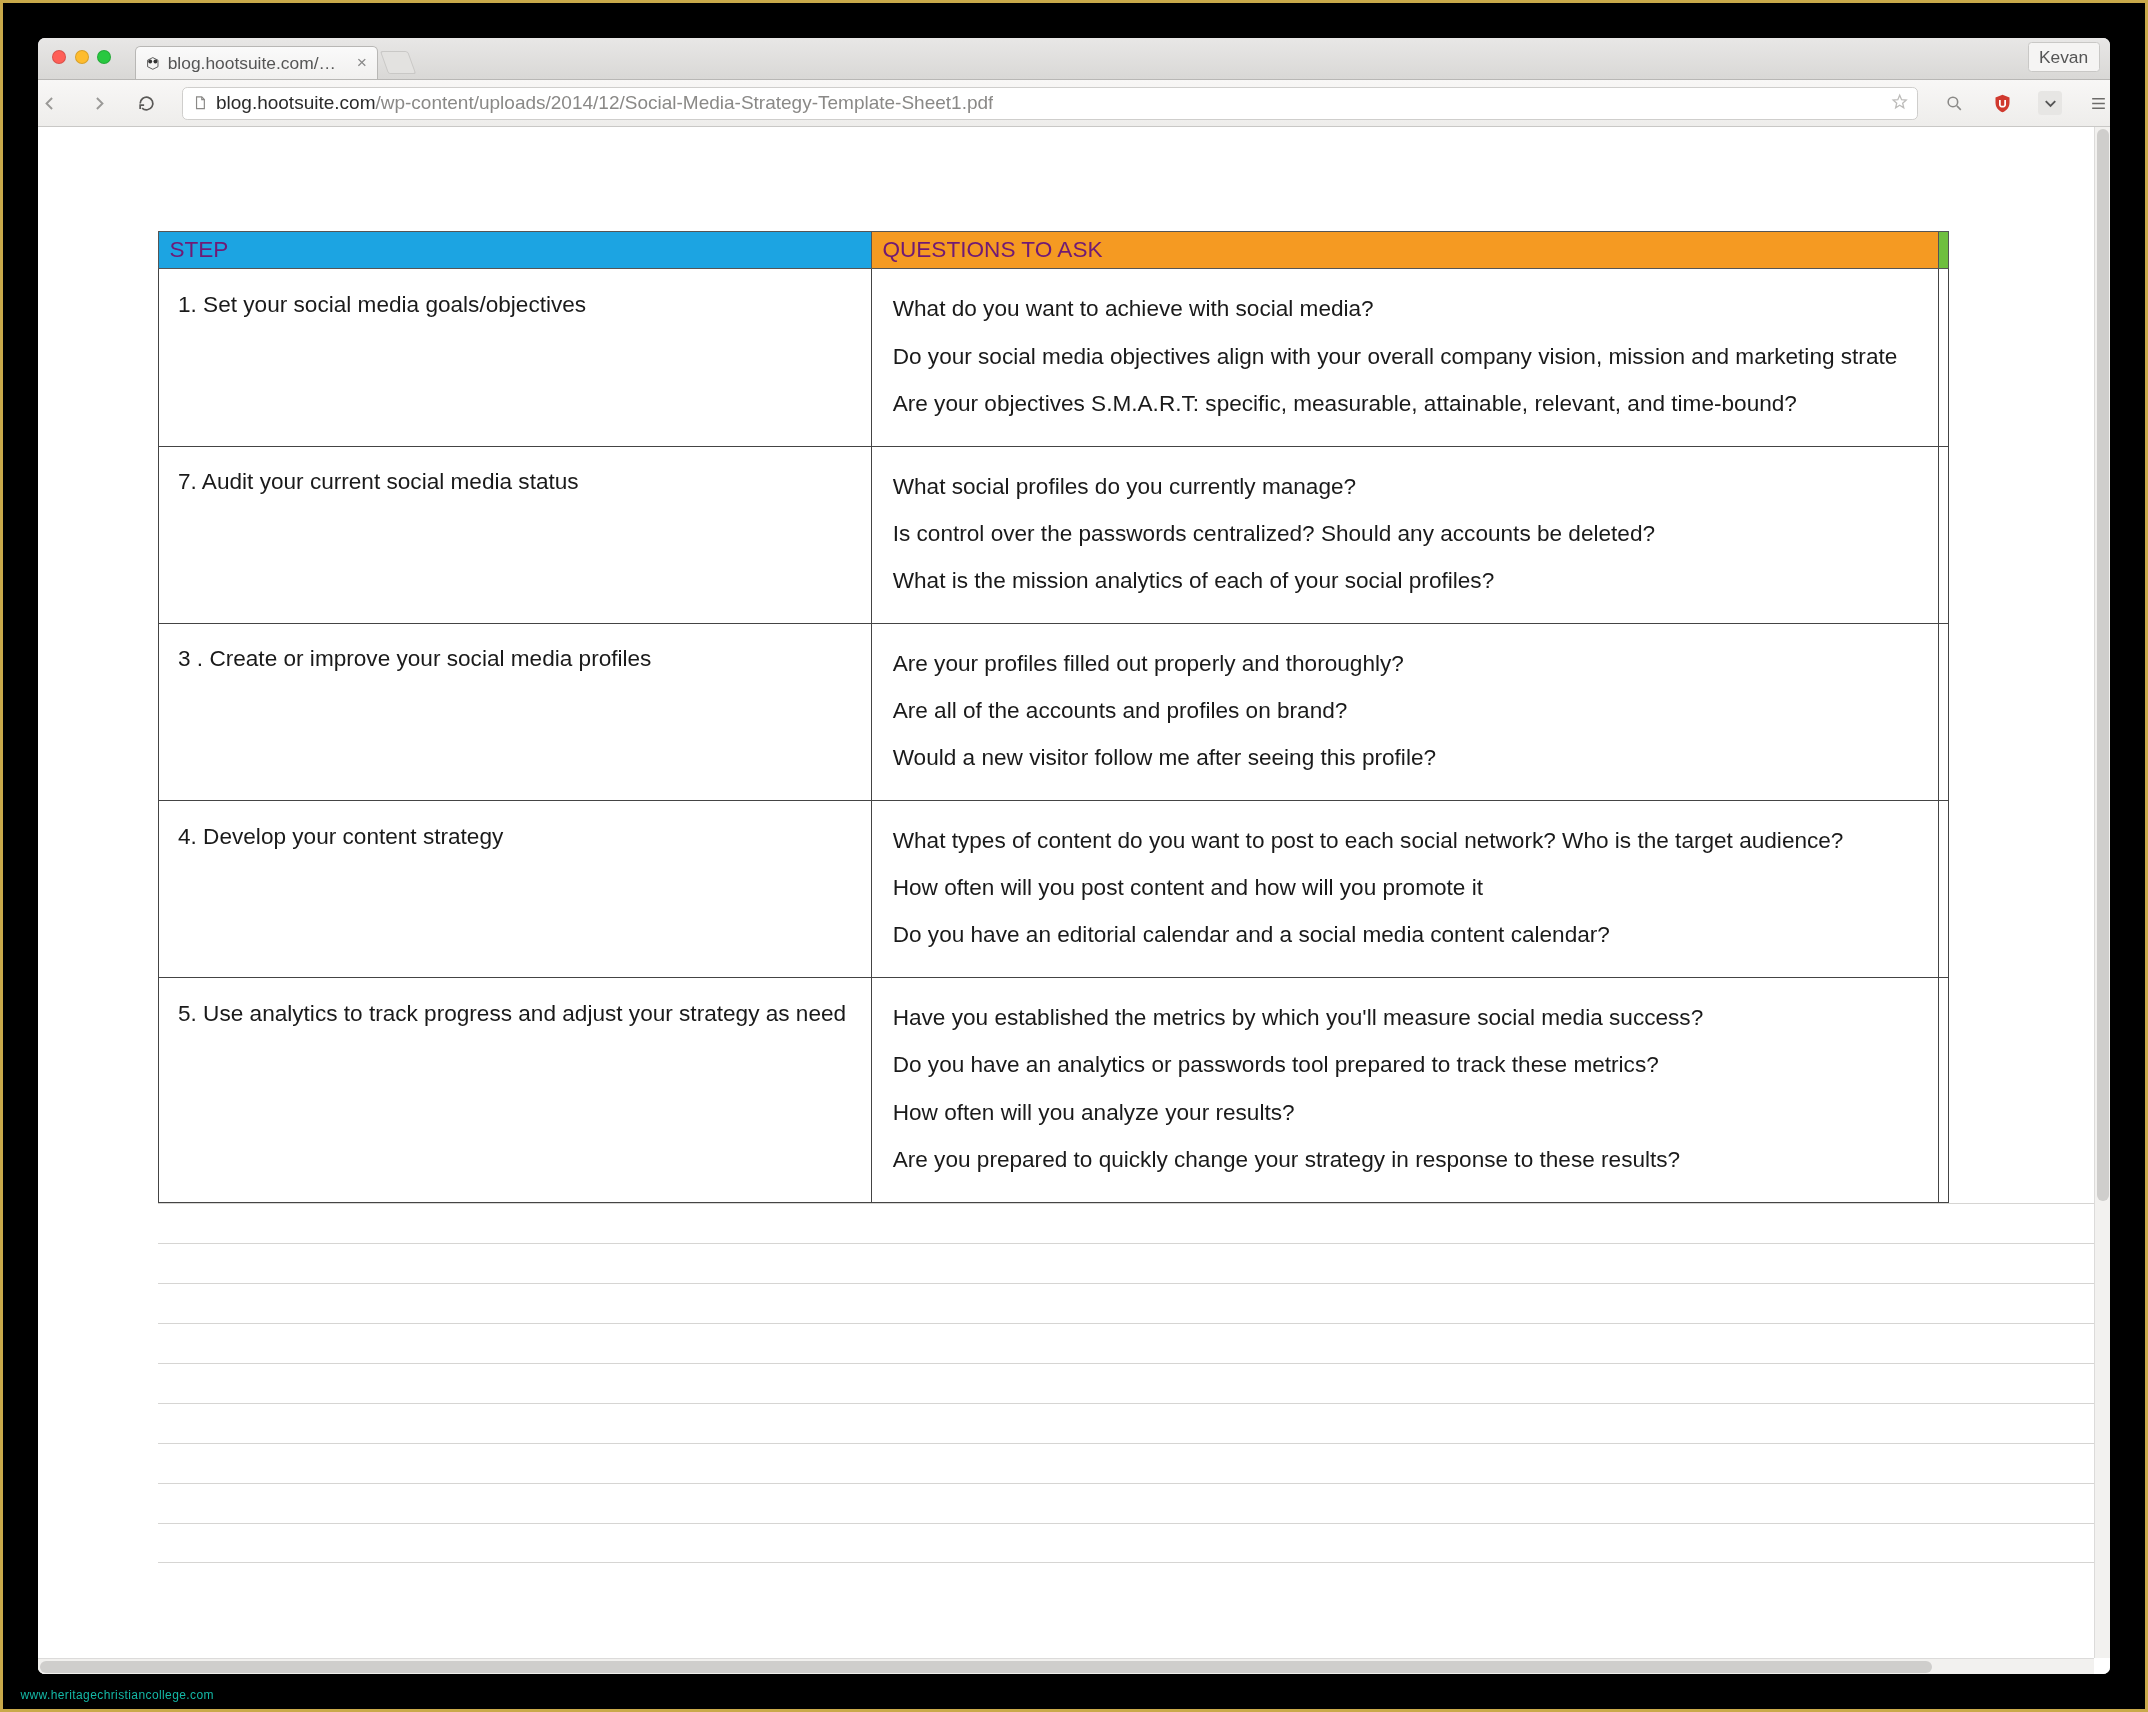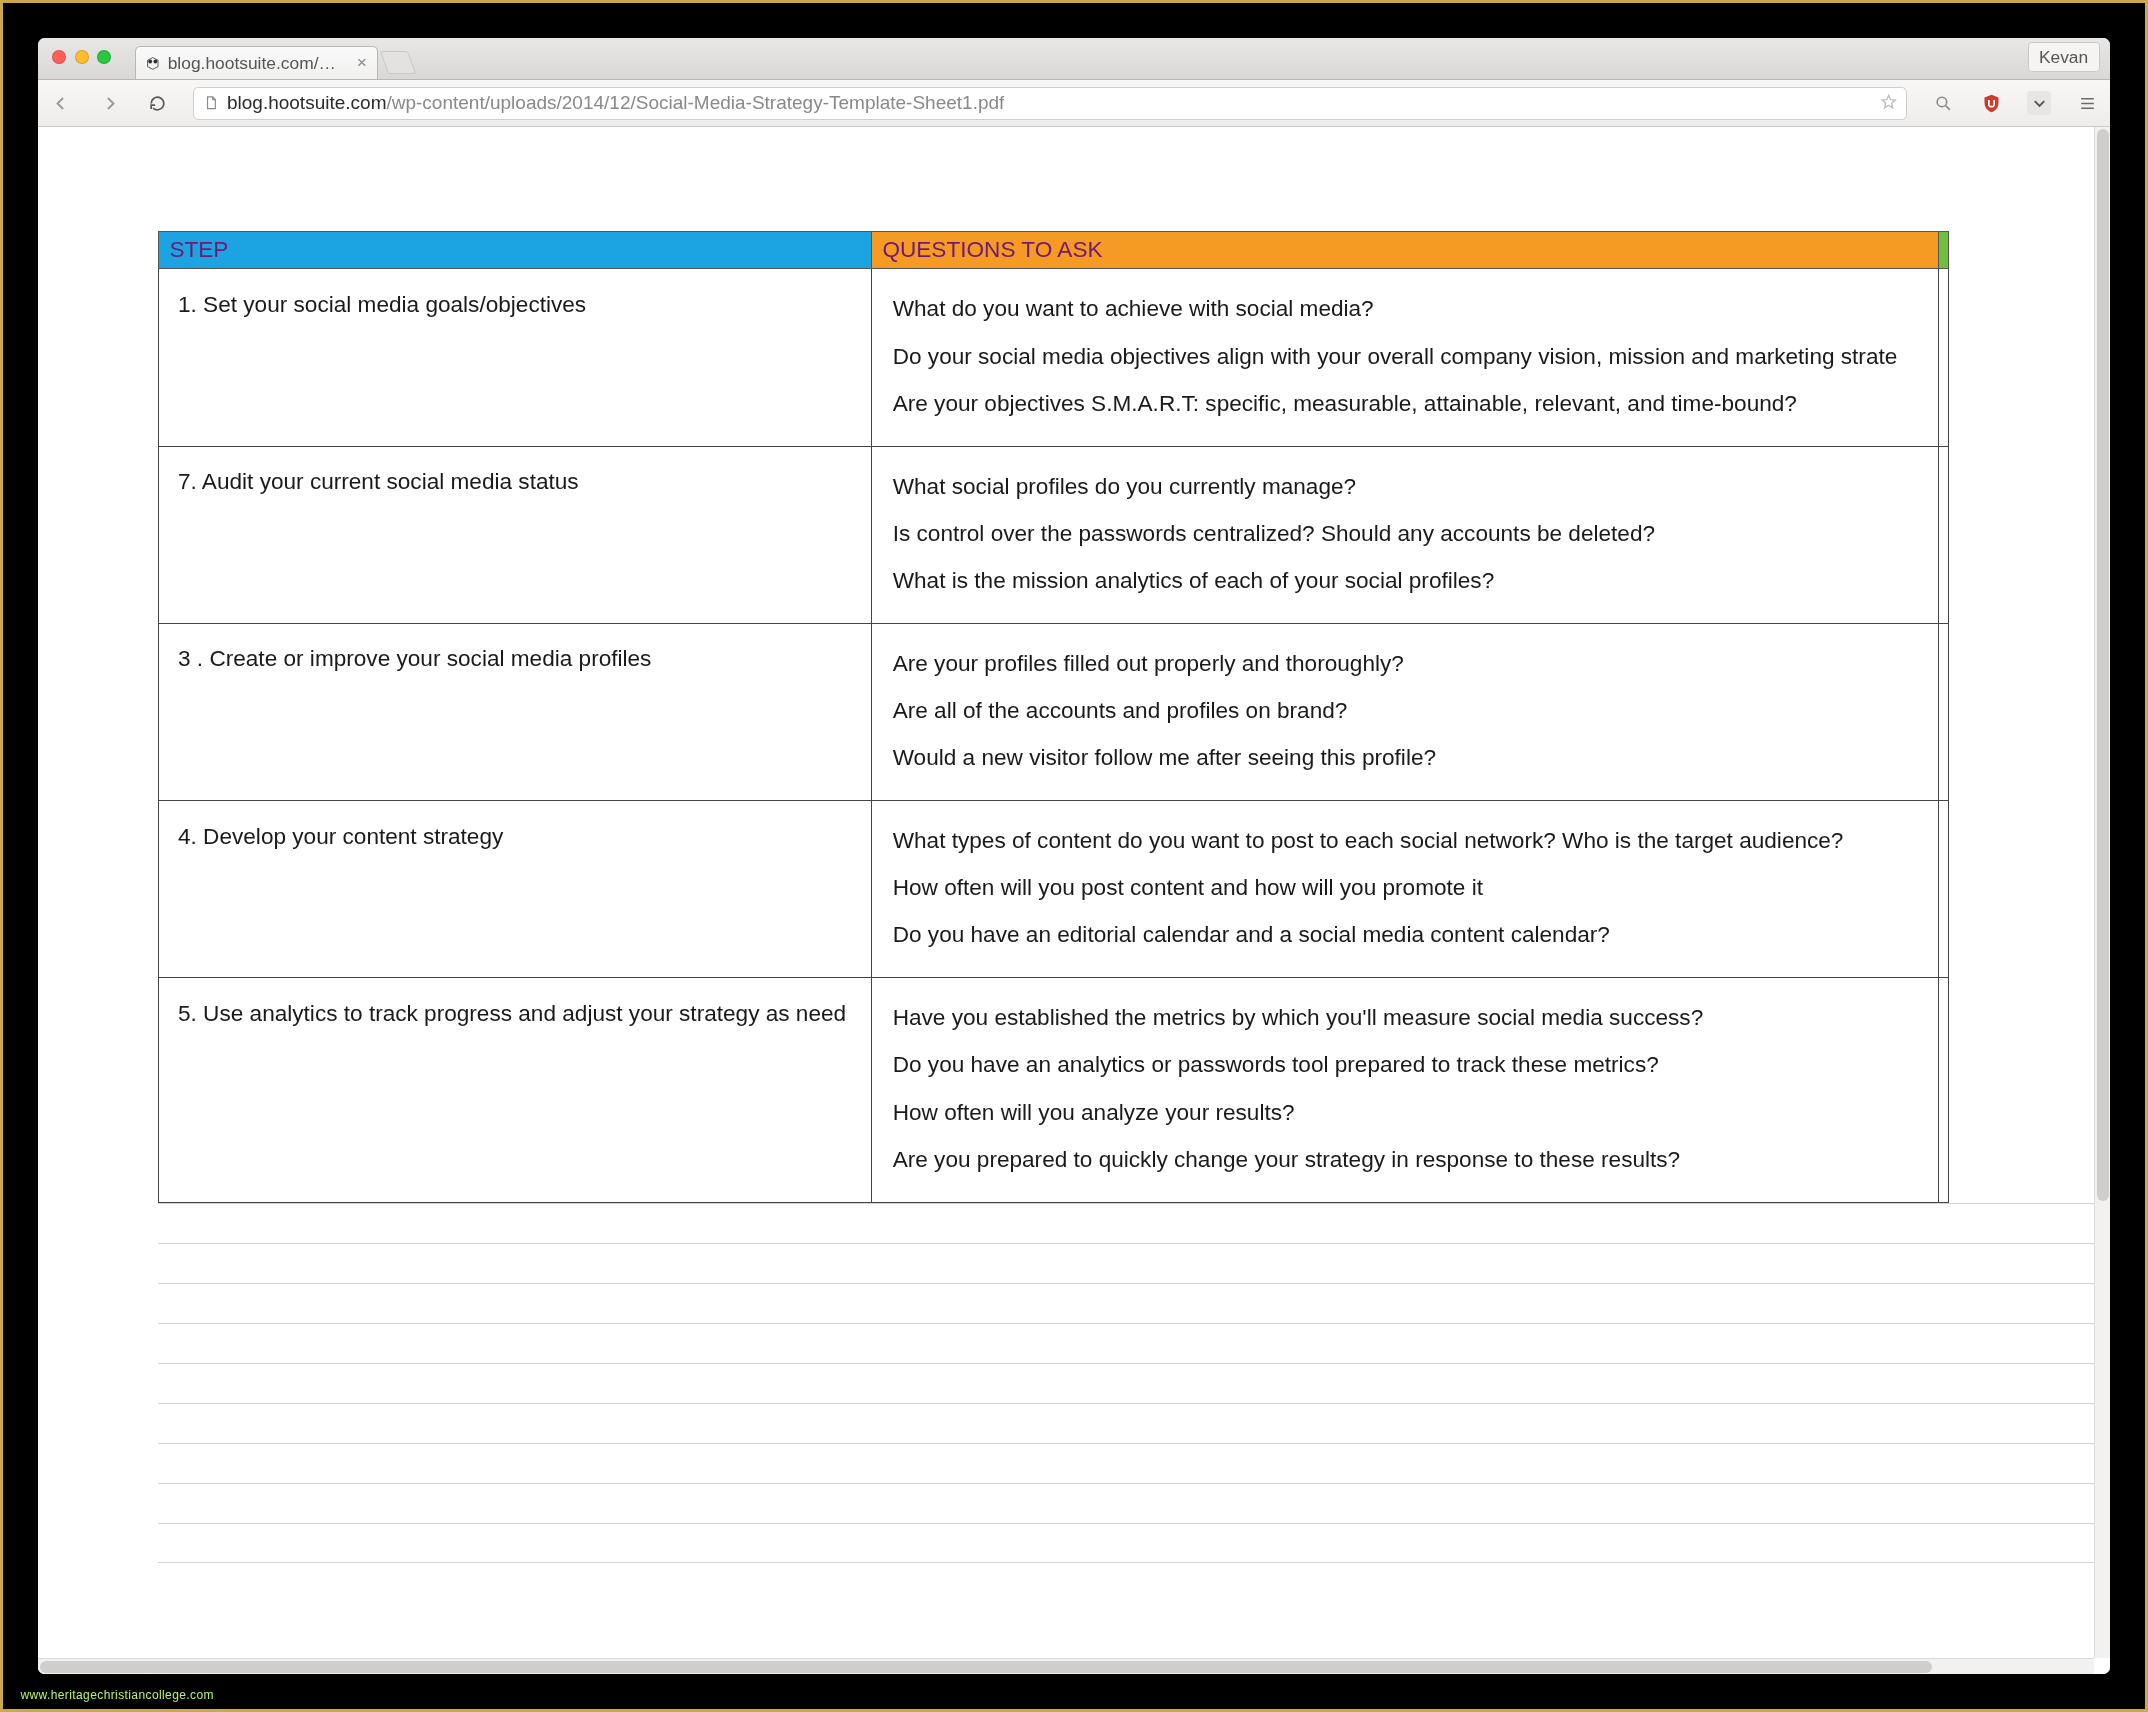--- a/index.html
+++ b/index.html
@@ -8,21 +8,21 @@
     background: #000;
     font-family: -apple-system, BlinkMacSystemFont, "Helvetica Neue", Arial, sans-serif;
     padding: 35px;
     border: 3.5px solid #c9a94a;
     position: relative;
   }
   .watermark {
     position: absolute;
     bottom: 7px;
     left: 17.4px;
-    color: #bef264;
+    color: #14b8a6;
     font-size: 12px;
     letter-spacing: 0.4px;
   }
   .browser-window {
     background: #fff;
     border-radius: 7px;
     width: 100%;
     height: 100%;
     display: flex;
     flex-direction: column;
@@ -92,21 +92,21 @@
     transform: skewX(20deg);
     border-radius: 2.6px;
   }
   
   .toolbar {
     height: 47px;
     background: linear-gradient(#f8f7f6,#eeedeb);
     border-bottom: 0.9px solid #c9c8c6;
     display: flex;
     align-items: center;
-    padding: 0 11px;
+    padding: 0 0;
     gap: 24px;
   }
   .nav-btn {
     width: 24px; height: 24px;
     display:flex; align-items:center; justify-content:center;
     color:#9a9997;
   }
   .nav-btn svg { width:19px; height:19px; }
   .nav-btn.enabled { color:#5a5957; }
   .omnibox {

